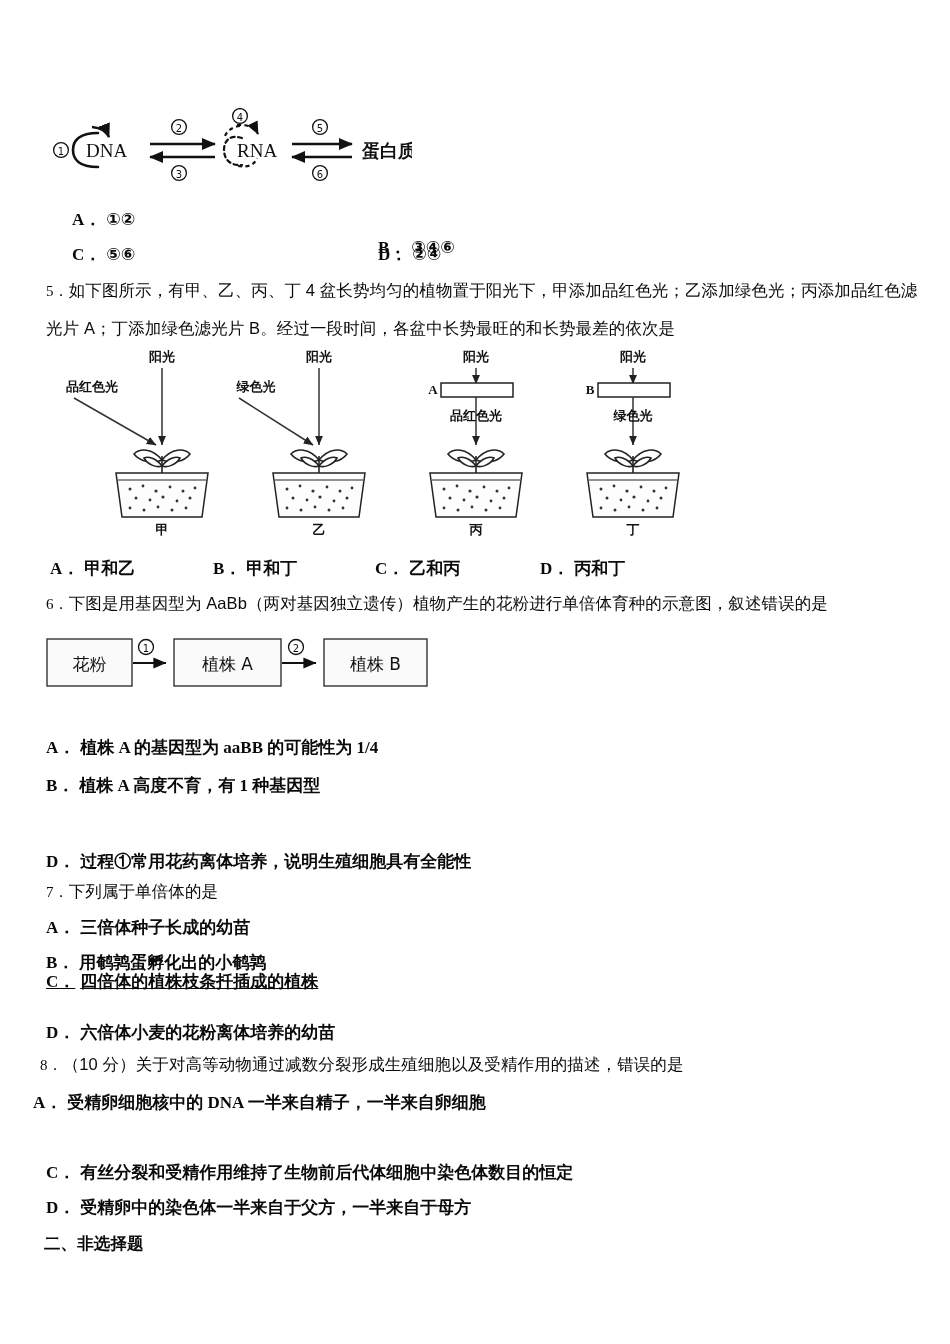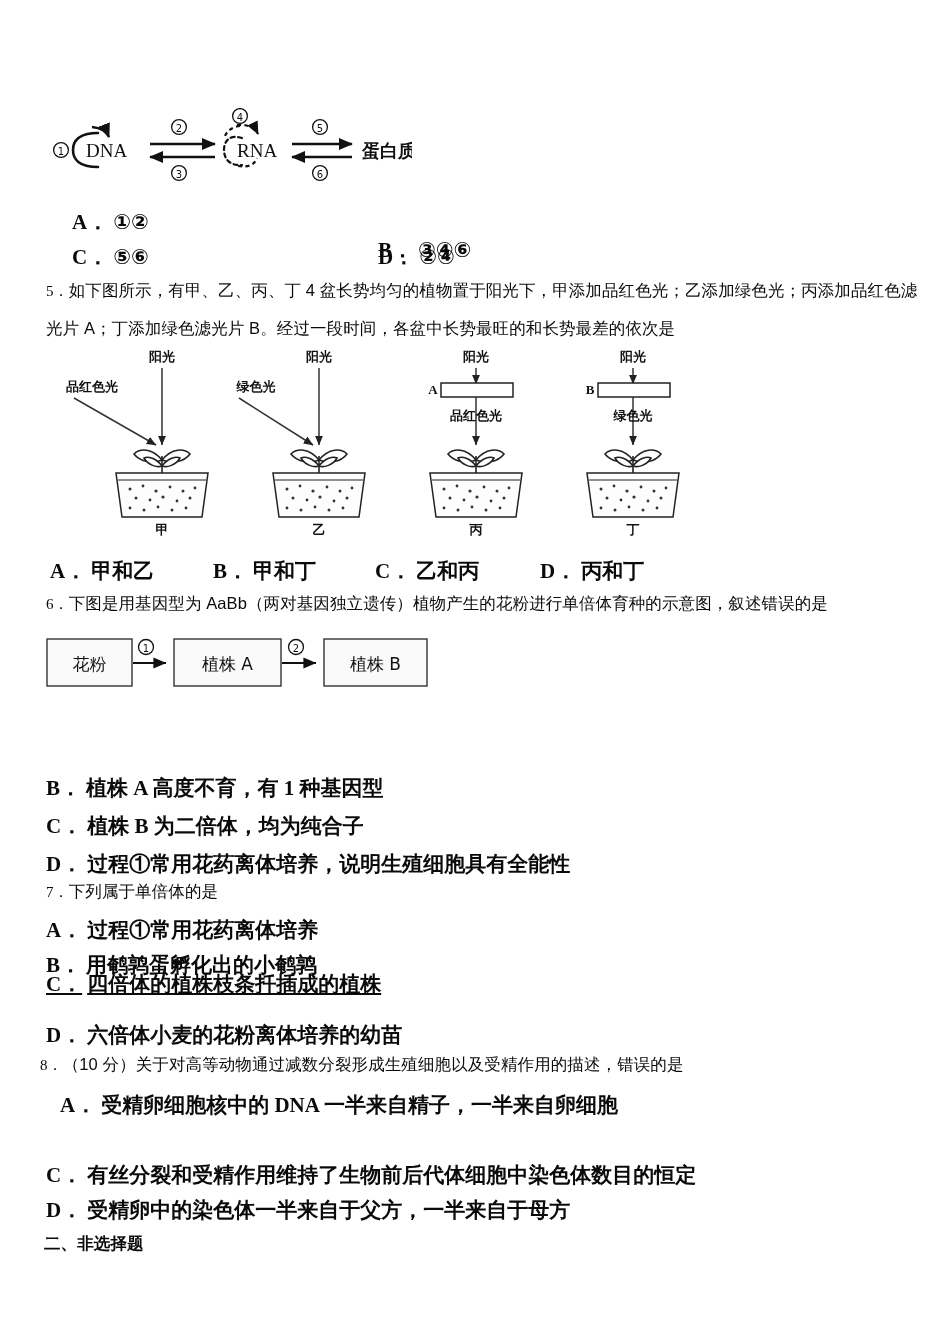--- a/index.html
+++ b/index.html
@@ -34,21 +34,21 @@
   .stem {
     font-family: Liberation Sans, sans-serif;
     font-weight: 500;
   }
   .qnum {
     font-family: "Liberation Serif", serif;
     font-size: 15px;
   }
   .opt {
     position: absolute;
-    font-size: 21px;
+    font-size: 17px;
     white-space: nowrap;
     font-weight: 600;
   }
   .opt .lab {
     font-family: "Liberation Serif", "DejaVu Serif", serif;
     font-weight: 700;
     font-style: normal;
     margin-right: 5px;
   }
   .opt .txt {
@@ -369,50 +369,50 @@
       <g>
         <circle cx="252" cy="17" r="7.5" fill="#fff" stroke="#111" stroke-width="1.3"></circle>
         <text x="252" y="22" font-family="'DejaVu Sans',sans-serif" font-size="10" text-anchor="middle" fill="#111">2</text>
       </g>
 
       <rect x="280" y="9" width="103" height="47" fill="#fafafa" stroke="#333" stroke-width="1.4"></rect>
       <text x="331.5" y="40" font-family="'DejaVu Sans',sans-serif" font-size="17" text-anchor="middle" fill="#111">植株 B</text>
     </svg>
   </div>
 
+  <div class="opt" style="left:46px; top:736px;">
+    <span class="lab">A．</span><span class="txt">植株 A 的基因型为 aaBB 的可能性为 1/4</span>
+  </div>
   <div class="opt" style="left:46px; top:774px;">
     <span class="lab">B．</span><span class="txt">植株 A 高度不育，有 1 种基因型</span>
   </div>
-  <div class="opt" style="left:46px; top:812px;">
-    <span class="lab">C．</span><span class="txt">植株 B 为二倍体，均为纯合子</span>
-  </div>
   <div class="opt" style="left:46px; top:850px;">
     <span class="lab">D．</span><span class="txt">过程①常用花药离体培养，说明生殖细胞具有全能性</span>
   </div>
 
   <div class="qline" style="left:46px; top:883px;">
     <span class="qnum">7．</span><span class="stem">下列属于单倍体的是</span>
   </div>
   <div class="opt" style="left:46px; top:916px;">
-    <span class="lab">A．</span><span class="txt">过程①常用花药离体培养</span>
+    <span class="lab">A．</span><span class="txt">三倍体种子长成的幼苗</span>
   </div>
   <div class="opt" style="left:46px; top:951px;">
     <span class="lab">B．</span><span class="txt">用鹌鹑蛋孵化出的小鹌鹑</span>
   </div>
   <div class="opt" style="left:46px; top:970px;text-decoration:underline;">
     <span class="lab">C．</span><span class="txt">四倍体的植株枝条扦插成的植株</span>
   </div>
   <div class="opt" style="left:46px; top:1021px;">
     <span class="lab">D．</span><span class="txt">六倍体小麦的花粉离体培养的幼苗</span>
   </div>
 
   <div class="qline" style="left:40px; top:1056px;">
     <span class="qnum">8．</span><span class="stem">（10 分）关于对高等动物通过减数分裂形成生殖细胞以及受精作用的描述，错误的是</span>
   </div>
-  <div class="opt" style="left:60px; top:1091px;text-align:right;">
+  <div class="opt" style="left:33px; top:1091px;text-align:right;">
     <span class="lab">A．</span><span class="txt">受精卵细胞核中的 DNA 一半来自精子，一半来自卵细胞</span>
   </div>
   <div class="opt" style="left:46px; top:1196px;">
     <span class="lab">D．</span><span class="txt">受精卵中的染色体一半来自于父方，一半来自于母方</span>
   </div>
   <div class="opt" style="left:46px; top:1161px;">
     <span class="lab">C．</span><span class="txt">有丝分裂和受精作用维持了生物前后代体细胞中染色体数目的恒定</span>
   </div>
 
   <div class="qline stem" style="left:44px; top:1235px; font-weight:600;">二、非选择题</div>

